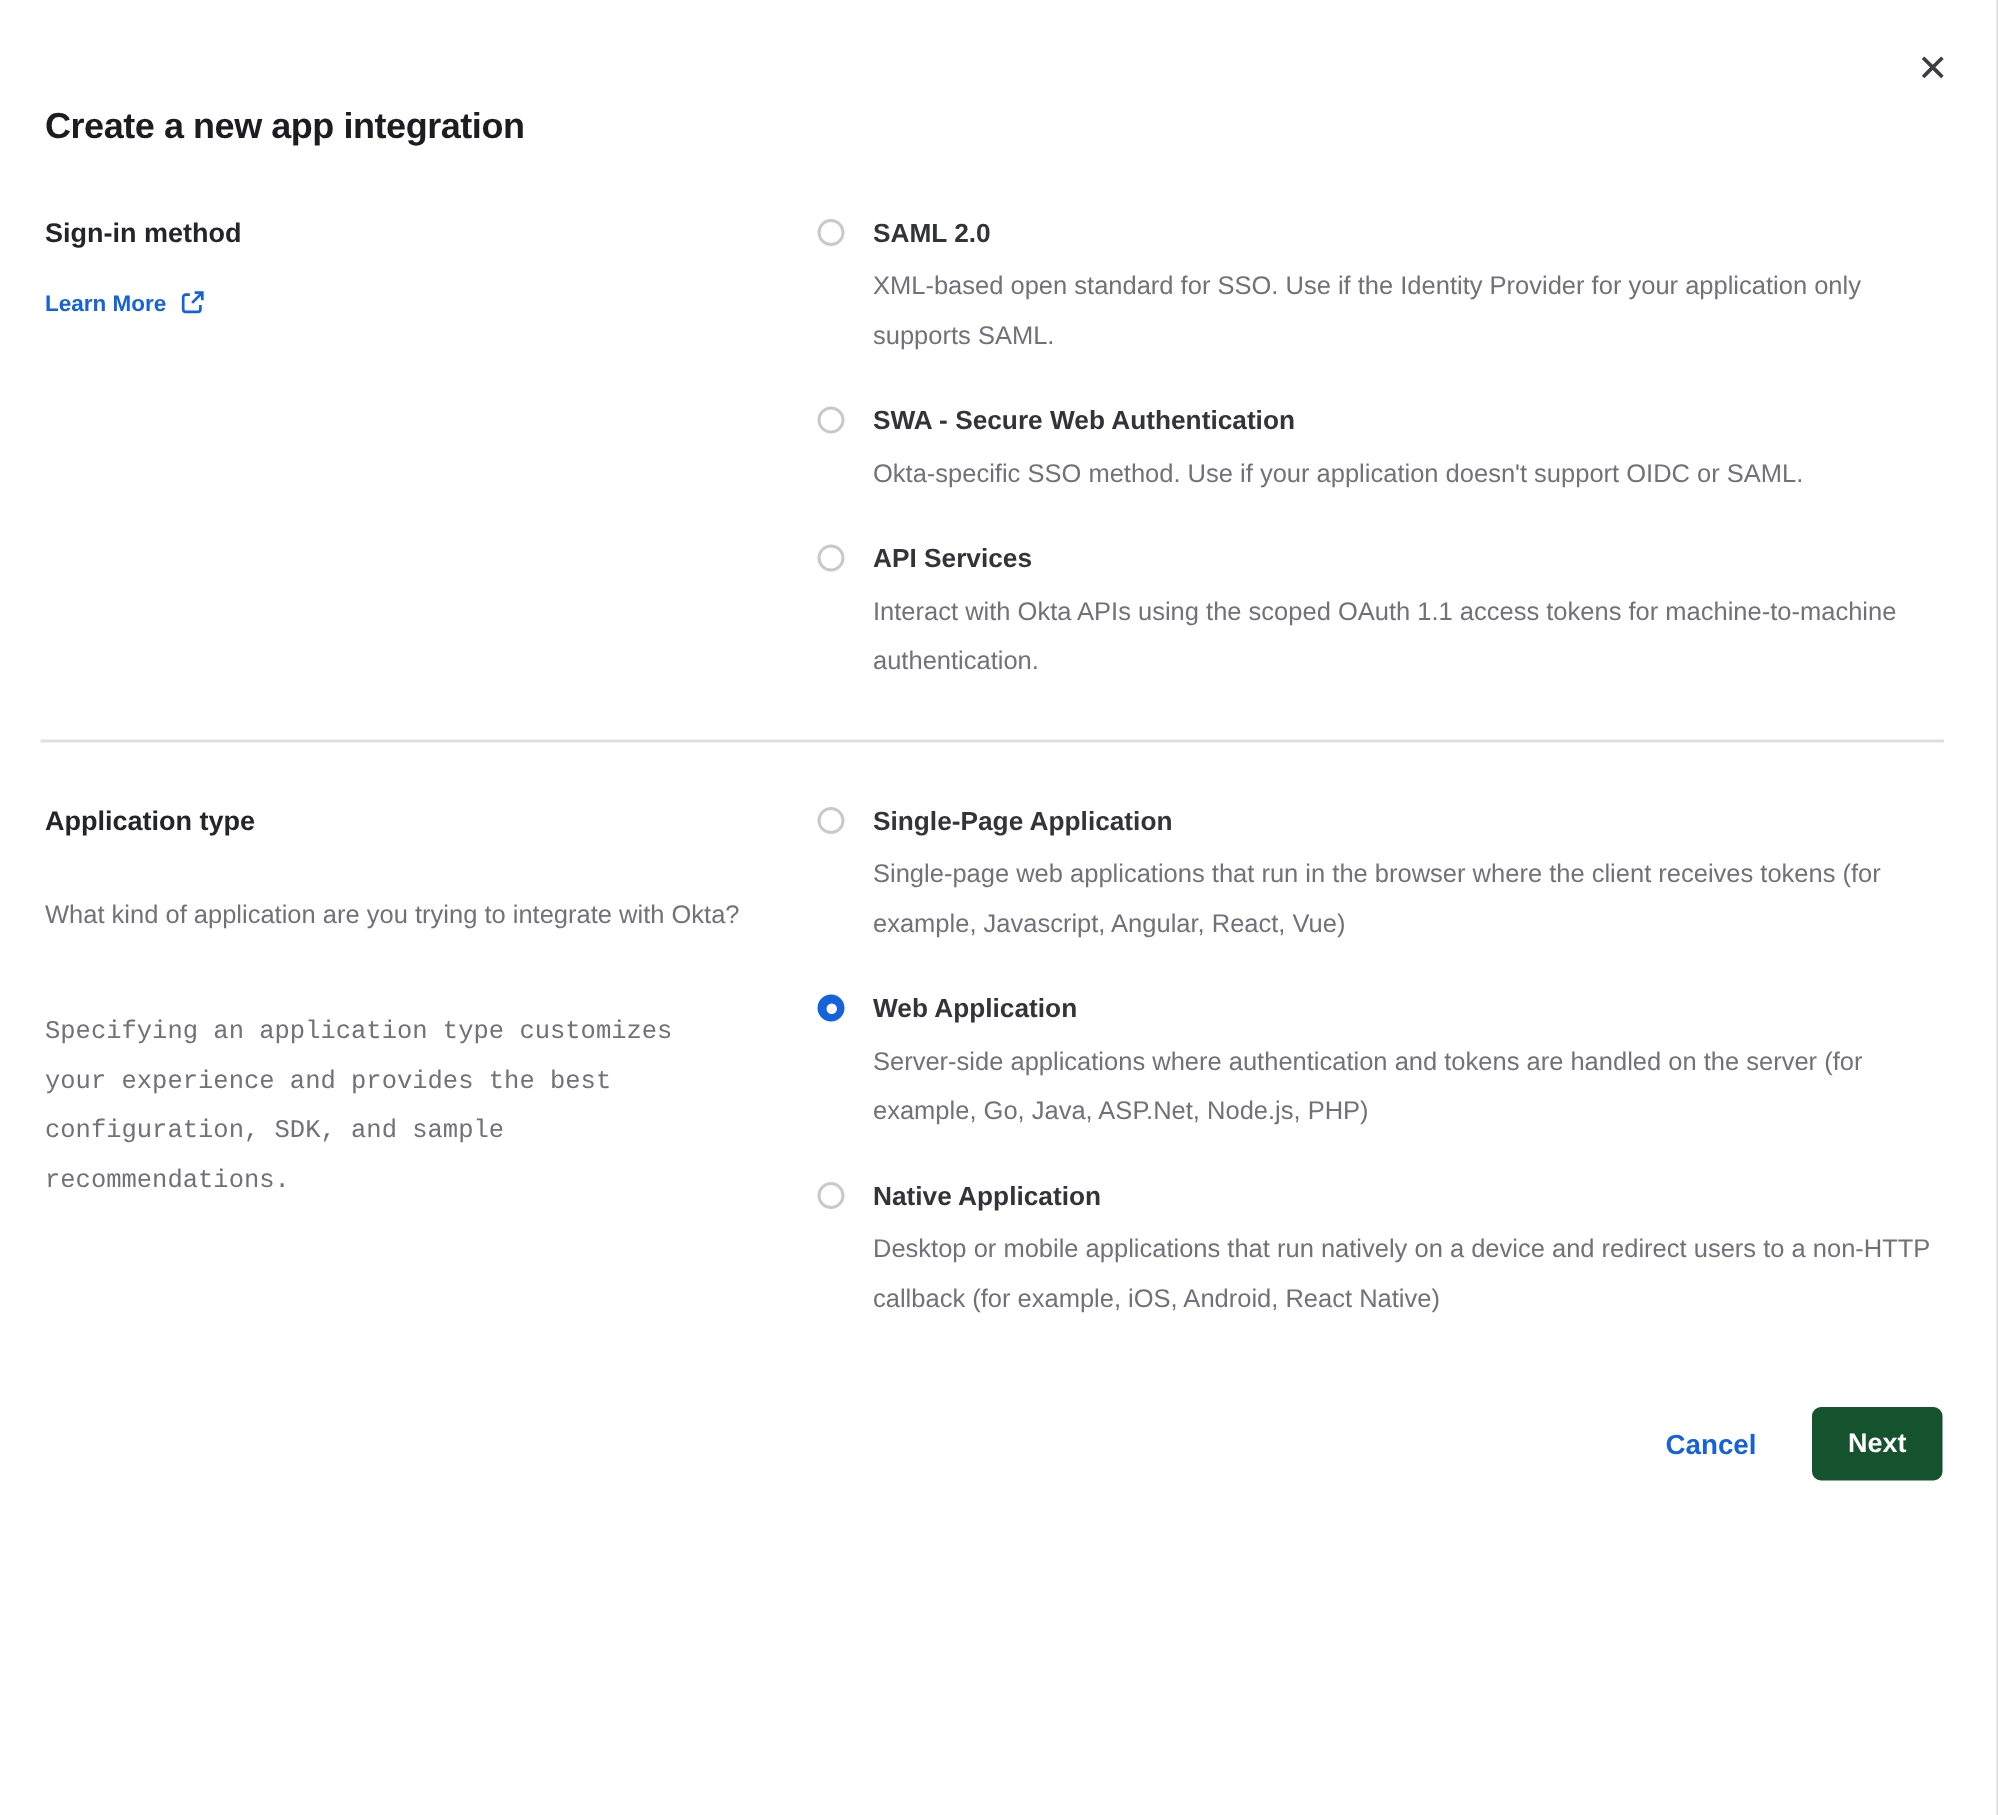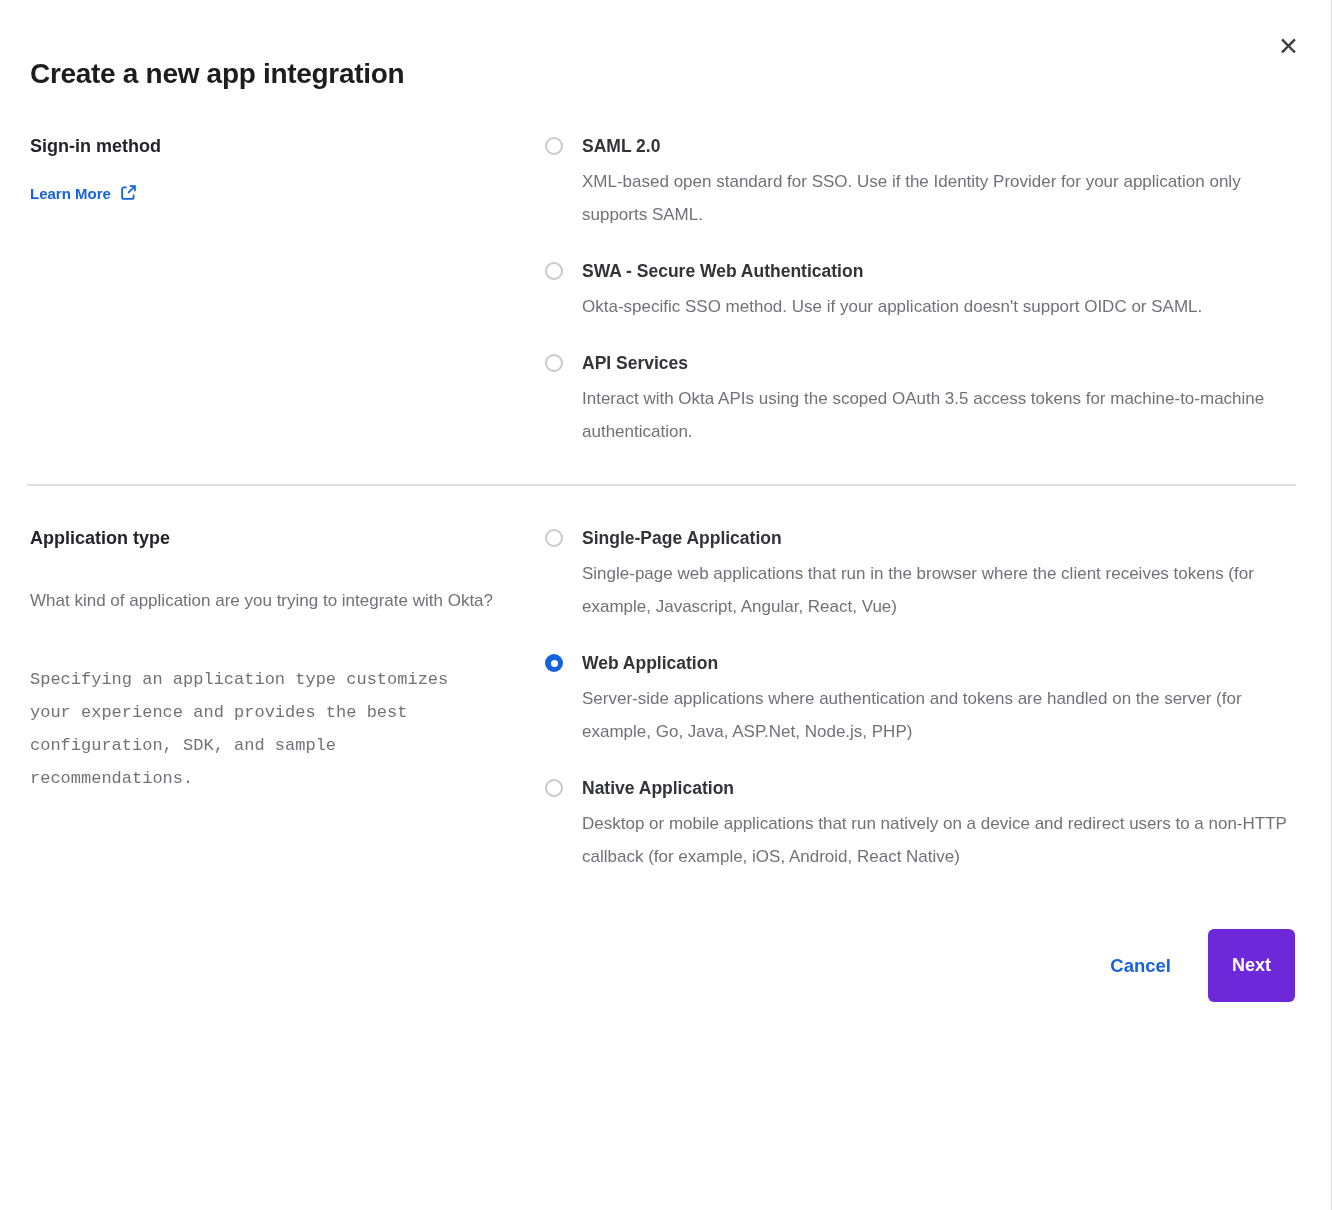--- a/index.html
+++ b/index.html
@@ -23,25 +23,26 @@
     right: 32px;
     font-size: 25px;
     line-height: 25px;
     color: #3c3c43;
     cursor: pointer;
     background: none;
     border: none;
     font-family: "Liberation Sans", sans-serif;
   }
   .dialog-title {
-    font-size: 28px;
+    font-size: 24px;
     font-weight: 700;
     letter-spacing: -0.3px;
     color: #1d1d21;
     padding: 58px 36px 0 30px;
+    margin-top: 13px;
   }
   .section {
     display: flex;
     padding: 0 34px 0 30px;
   }
   .section-1 { margin-top: 44px; }
   .section-2 { padding-top: 40px; }
   .col-left {
     width: 515px;
     flex-shrink: 0;
@@ -131,27 +132,27 @@
   .cancel-link {
     font-size: 18.5px;
     font-weight: 600;
     color: #1662dd;
     background: none;
     border: none;
     cursor: pointer;
     font-family: "Liberation Sans", sans-serif;
   }
   .next-btn {
-    background: #6d28d9;
+    background: #14532d;
     color: #ffffff;
     font-size: 18px;
     font-weight: 700;
     border: none;
     border-radius: 6px;
-    padding: 26px 24px;
+    padding: 14px 24px;
     cursor: pointer;
     font-family: "Liberation Sans", sans-serif;
   }
   .ext-icon { display: inline-block; margin-top: 2px; }
 </style>
 </head>
 <body>
 
 <div class="dialog">
 
@@ -189,21 +190,21 @@
         <div>
           <div class="option-title">SWA - Secure Web Authentication</div>
           <div class="option-desc">Okta-specific SSO method. Use if your application doesn't support OIDC or SAML.</div>
         </div>
       </div>
 
       <div class="radio-option">
         <span class="radio"></span>
         <div>
           <div class="option-title">API Services</div>
-          <div class="option-desc">Interact with Okta APIs using the scoped OAuth 3.5 access tokens for machine-to-machine authentication.</div>
+          <div class="option-desc">Interact with Okta APIs using the scoped OAuth 1.1 access tokens for machine-to-machine authentication.</div>
         </div>
       </div>
 
     </div>
   </div>
 
   <div class="divider"></div>
 
   <div class="section section-2">
     <div class="col-left">

